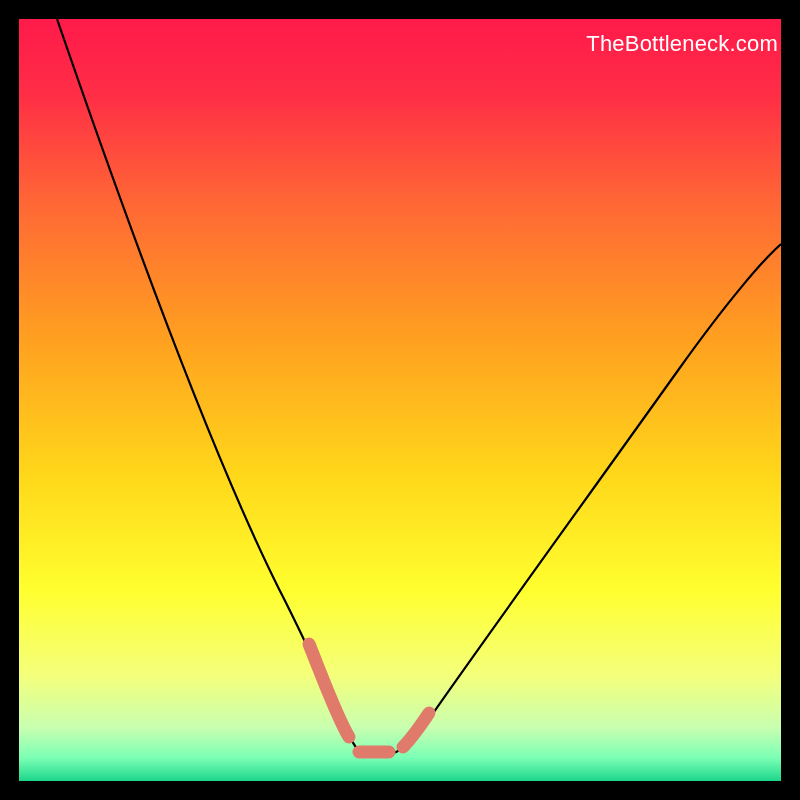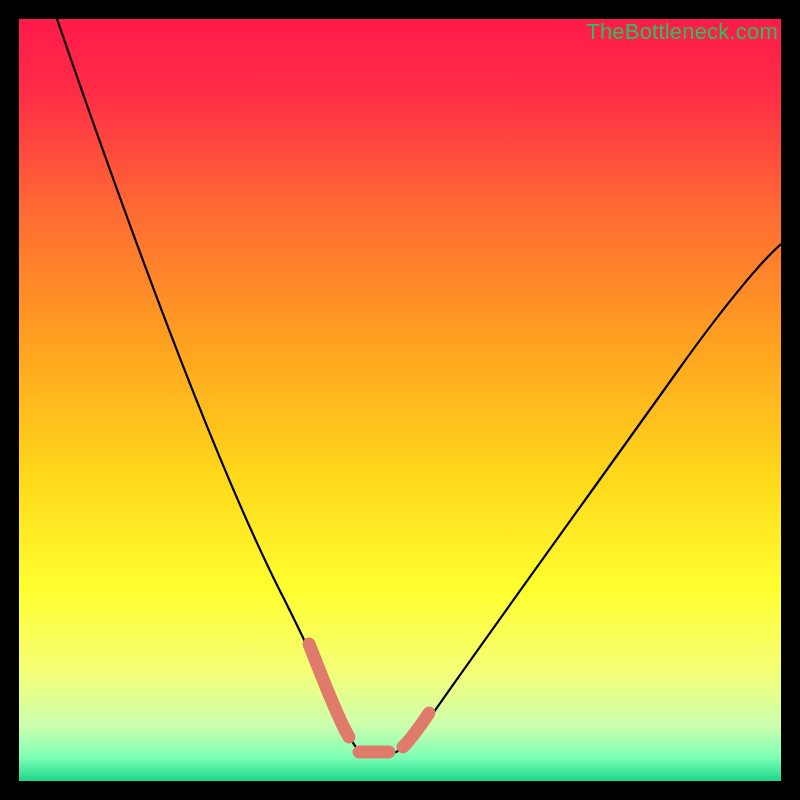--- a/index.html
+++ b/index.html
@@ -21,23 +21,23 @@
   }
   .gradient {
     position: absolute;
     left: 0;
     top: 0;
     width: 762px;
     height: 762px;
   }
   .watermark {
     position: absolute;
-    top: 0px;
+    top: 12px;
     right: 3px;
-    color: #22c55e;
+    color: #ffffff;
     font-size: 22px;
     font-weight: 500;
     letter-spacing: 0.2px;
     z-index: 5;
   }
   svg.curves {
     position: absolute;
     left: 0;
     top: 0;
     z-index: 3;

